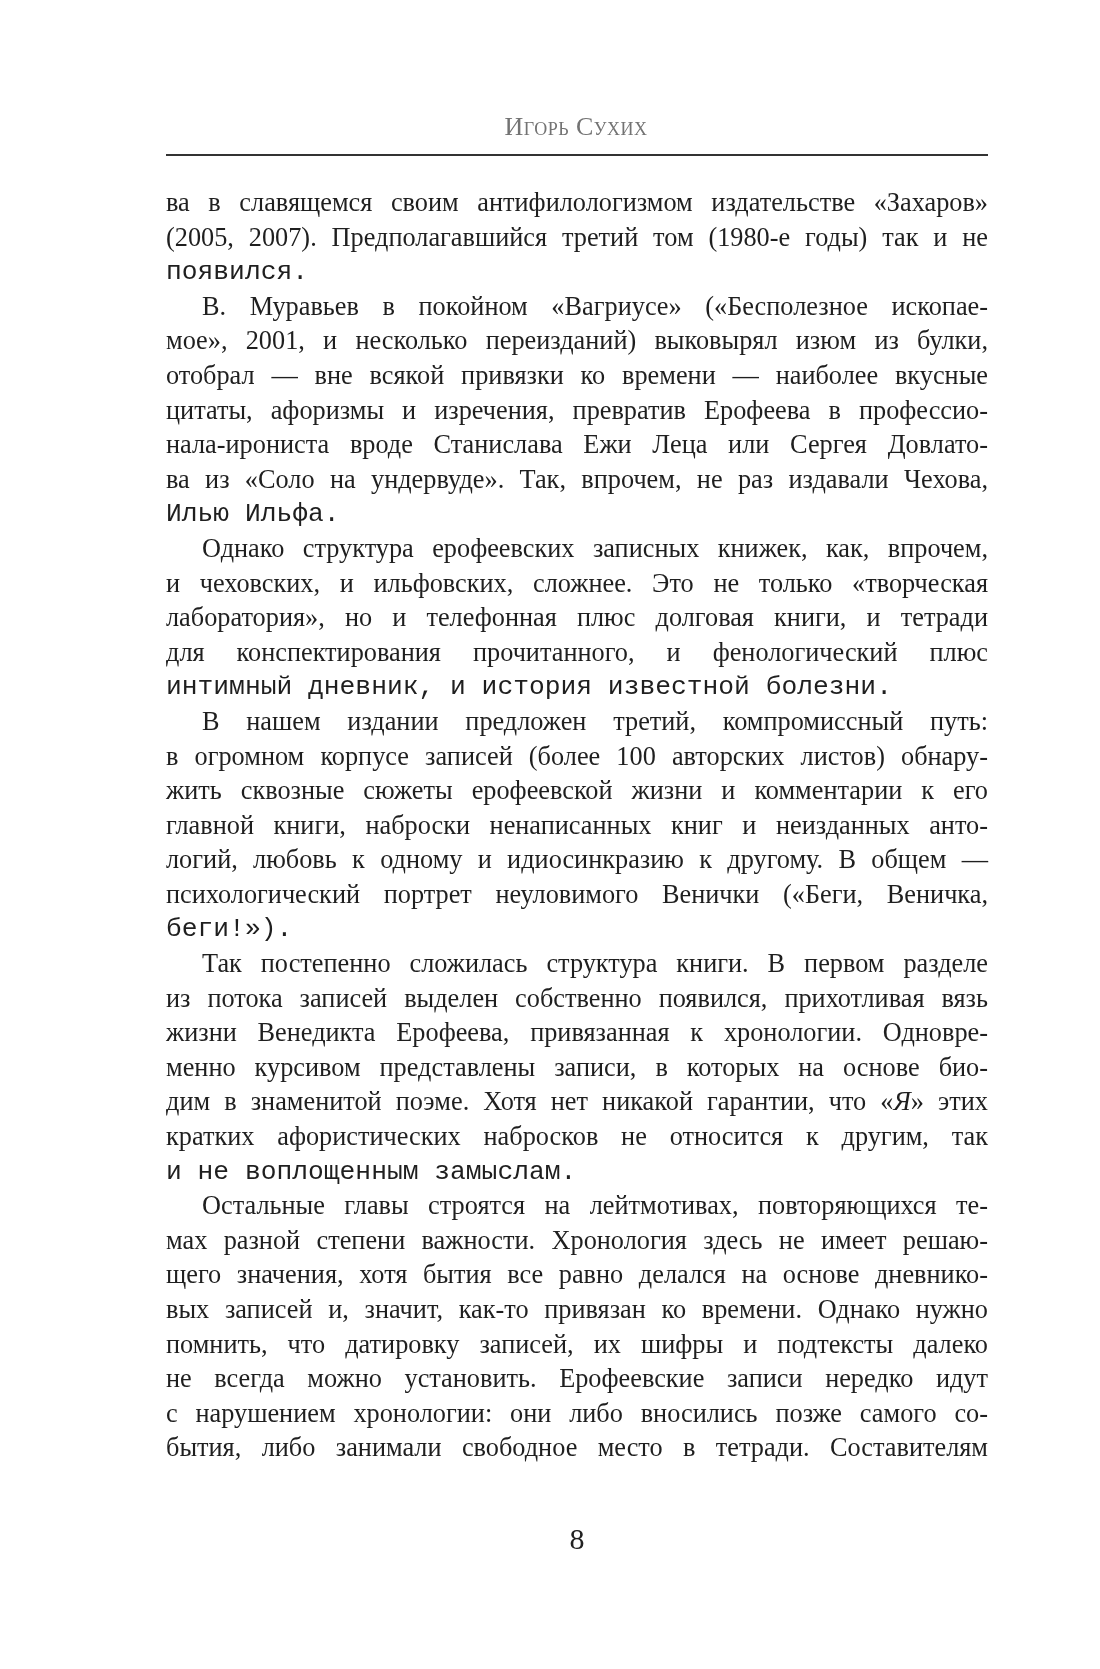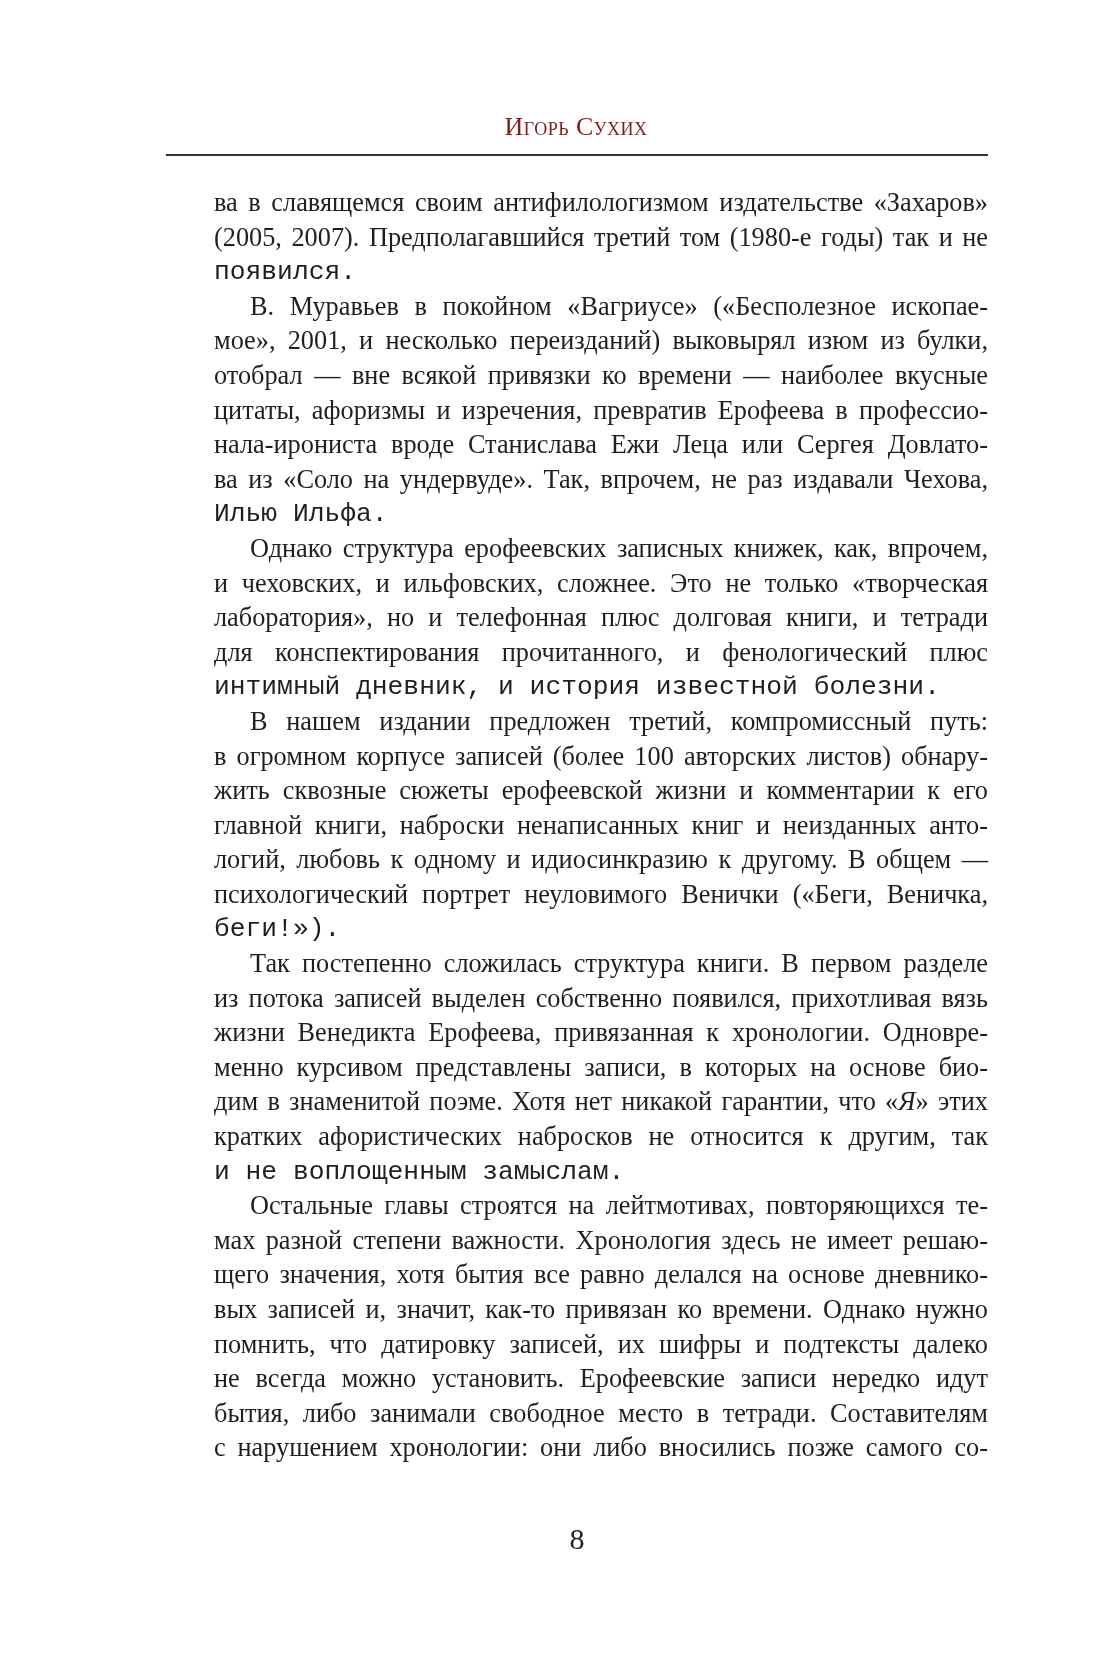--- a/index.html
+++ b/index.html
@@ -1,20 +1,20 @@
 <!DOCTYPE html>
 <html><head>
 <meta charset="utf-8">
 <style>
   html, body { margin: 0; padding: 0; background: #ffffff; }
   body { width: 1100px; height: 1669px; position: relative; overflow: hidden; color: #1f1f1f; font-family: "Liberation Serif", "DejaVu Serif", serif; }
-  .header { position: absolute; left: 166px; top: 112px; width: 820px; text-align: center; font-size: 26px; letter-spacing: 0.5px; font-variant: small-caps; color: #7f1d1d; }
+  .header { position: absolute; left: 166px; top: 112px; width: 820px; text-align: center; font-size: 26px; letter-spacing: 0.5px; font-variant: small-caps; color: #737373; }
   .rule { position: absolute; left: 166px; top: 154px; width: 822px; height: 2px; background: #333; }
   .body-text { position: absolute; left: 166px; top: 186px; width: 822px; font-size: 26.3px; }
-  .line { height: 34.6px; line-height: 34.6px; white-space: nowrap; text-align: justify; text-align-last: justify; transform-origin: left center; margin-left: 48px; }
+  .line { height: 34.6px; line-height: 34.6px; white-space: nowrap; text-align: justify; text-align-last: justify; transform-origin: left center; }
   .line.last { text-align-last: left; font-family: Liberation Mono, monospace; }
   .line.indent { padding-left: 36px; }
   .it { font-style: italic; }
   .page-number { position: absolute; left: 166px; top: 1522px; width: 822px; text-align: center; font-size: 30px; color: #222; }
 </style>
 </head>
 <body>
 
 <div class="header">Игорь Сухих</div>
 <div class="rule"></div>
@@ -59,18 +59,18 @@
       <div class="line">кратких афористических набросков не относится к другим, так</div>
       <div class="line last">и не воплощенным замыслам.</div>
     </div>
     <div>
       <div class="line indent">Остальные главы строятся на лейтмотивах, повторяющихся те-</div>
       <div class="line">мах разной степени важности. Хронология здесь не имеет решаю-</div>
       <div class="line">щего значения, хотя бытия все равно делался на основе дневнико-</div>
       <div class="line">вых записей и, значит, как-то привязан ко времени. Однако нужно</div>
       <div class="line">помнить, что датировку записей, их шифры и подтексты далеко</div>
       <div class="line">не всегда можно установить. Ерофеевские записи нередко идут</div>
+      <div class="line">с нарушением хронологии: они либо вносились позже самого со-</div>
       <div class="line">бытия, либо занимали свободное место в тетради. Составителям</div>
-      <div class="line">с нарушением хронологии: они либо вносились позже самого со-</div>
     </div>
   </div>
 
 <div class="page-number">8</div>
 
 </body></html>

